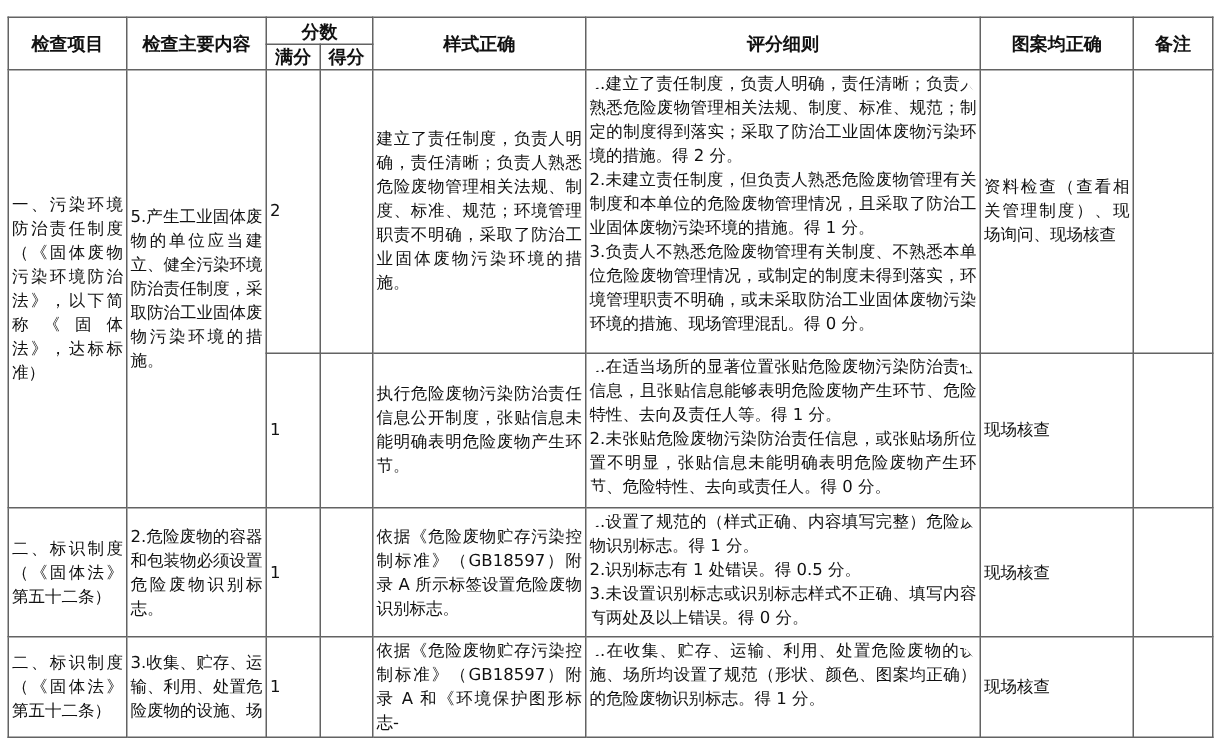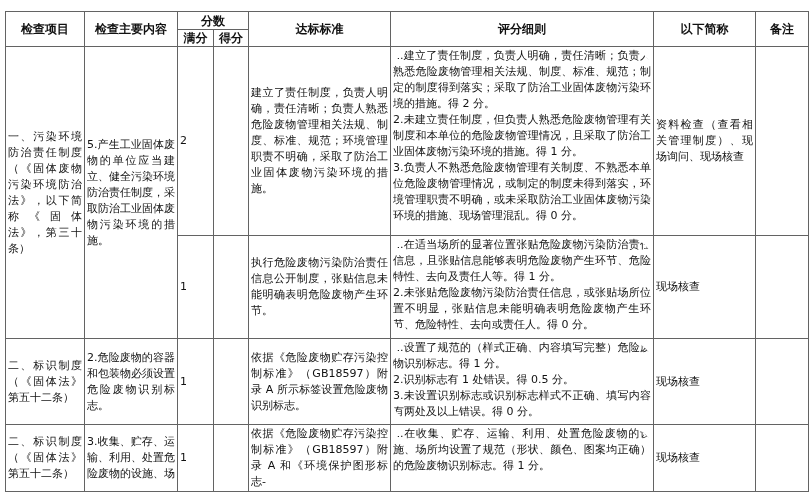--- a/index.html
+++ b/index.html
@@ -72,33 +72,33 @@
         <col style="width:142px">
           <col style="width:263px">
           <col style="width:102px">
           <col style="width:53px">
       </colgroup>
       <thead>
         <tr class="hdr-top">
           <th rowspan="2">检查项目</th>
           <th rowspan="2">检查主要内容</th>
           <th colspan="2">分数</th>
-          <th rowspan="2">达标标准</th>
+          <th rowspan="2">样式正确</th>
           <th rowspan="2">评分细则</th>
-          <th rowspan="2">以下简称</th>
+          <th rowspan="2">图案均正确</th>
           <th rowspan="2">备注</th>
         </tr>
         <tr class="hdr-sub">
           <th>满分</th>
           <th>得分</th>
         </tr>
       </thead>
       <tbody>
         <tr class="row-1a">
-          <td class="cell" rowspan="2">一、污染环境防治责任制度（《固体废物污染环境防治法》，以下简称《固体法》，第三十条）</td>
+          <td class="cell" rowspan="2">一、污染环境防治责任制度（《固体废物污染环境防治法》，以下简称《固体法》，达标标准）</td>
           <td class="cell" rowspan="2">5.产生工业固体废物的单位应当建立、健全污染环境防治责任制度，采取防治工业固体废物污染环境的措施。</td>
           <td class="score-cell">2</td>
           <td class="empty-cell"></td>
           <td class="cell">建立了责任制度，负责人明确，责任清晰；负责人熟悉危险废物管理相关法规、制度、标准、规范；环境管理职责不明确，采取了防治工业固体废物污染环境的措施。</td>
           <td class="rules-cell">1.建立了责任制度，负责人明确，责任清晰；负责人熟悉危险废物管理相关法规、制度、标准、规范；制定的制度得到落实；采取了防治工业固体废物污染环境的措施。得 2 分。
 2.未建立责任制度，但负责人熟悉危险废物管理有关制度和本单位的危险废物管理情况，且采取了防治工业固体废物污染环境的措施。得 1 分。
 3.负责人不熟悉危险废物管理有关制度、不熟悉本单位危险废物管理情况，或制定的制度未得到落实，环境管理职责不明确，或未采取防治工业固体废物污染环境的措施、现场管理混乱。得 0 分。</td>
           <td class="cell">资料检查（查看相关管理制度）、现场询问、现场核查</td>
           <td class="empty-cell"></td>
         </tr>

